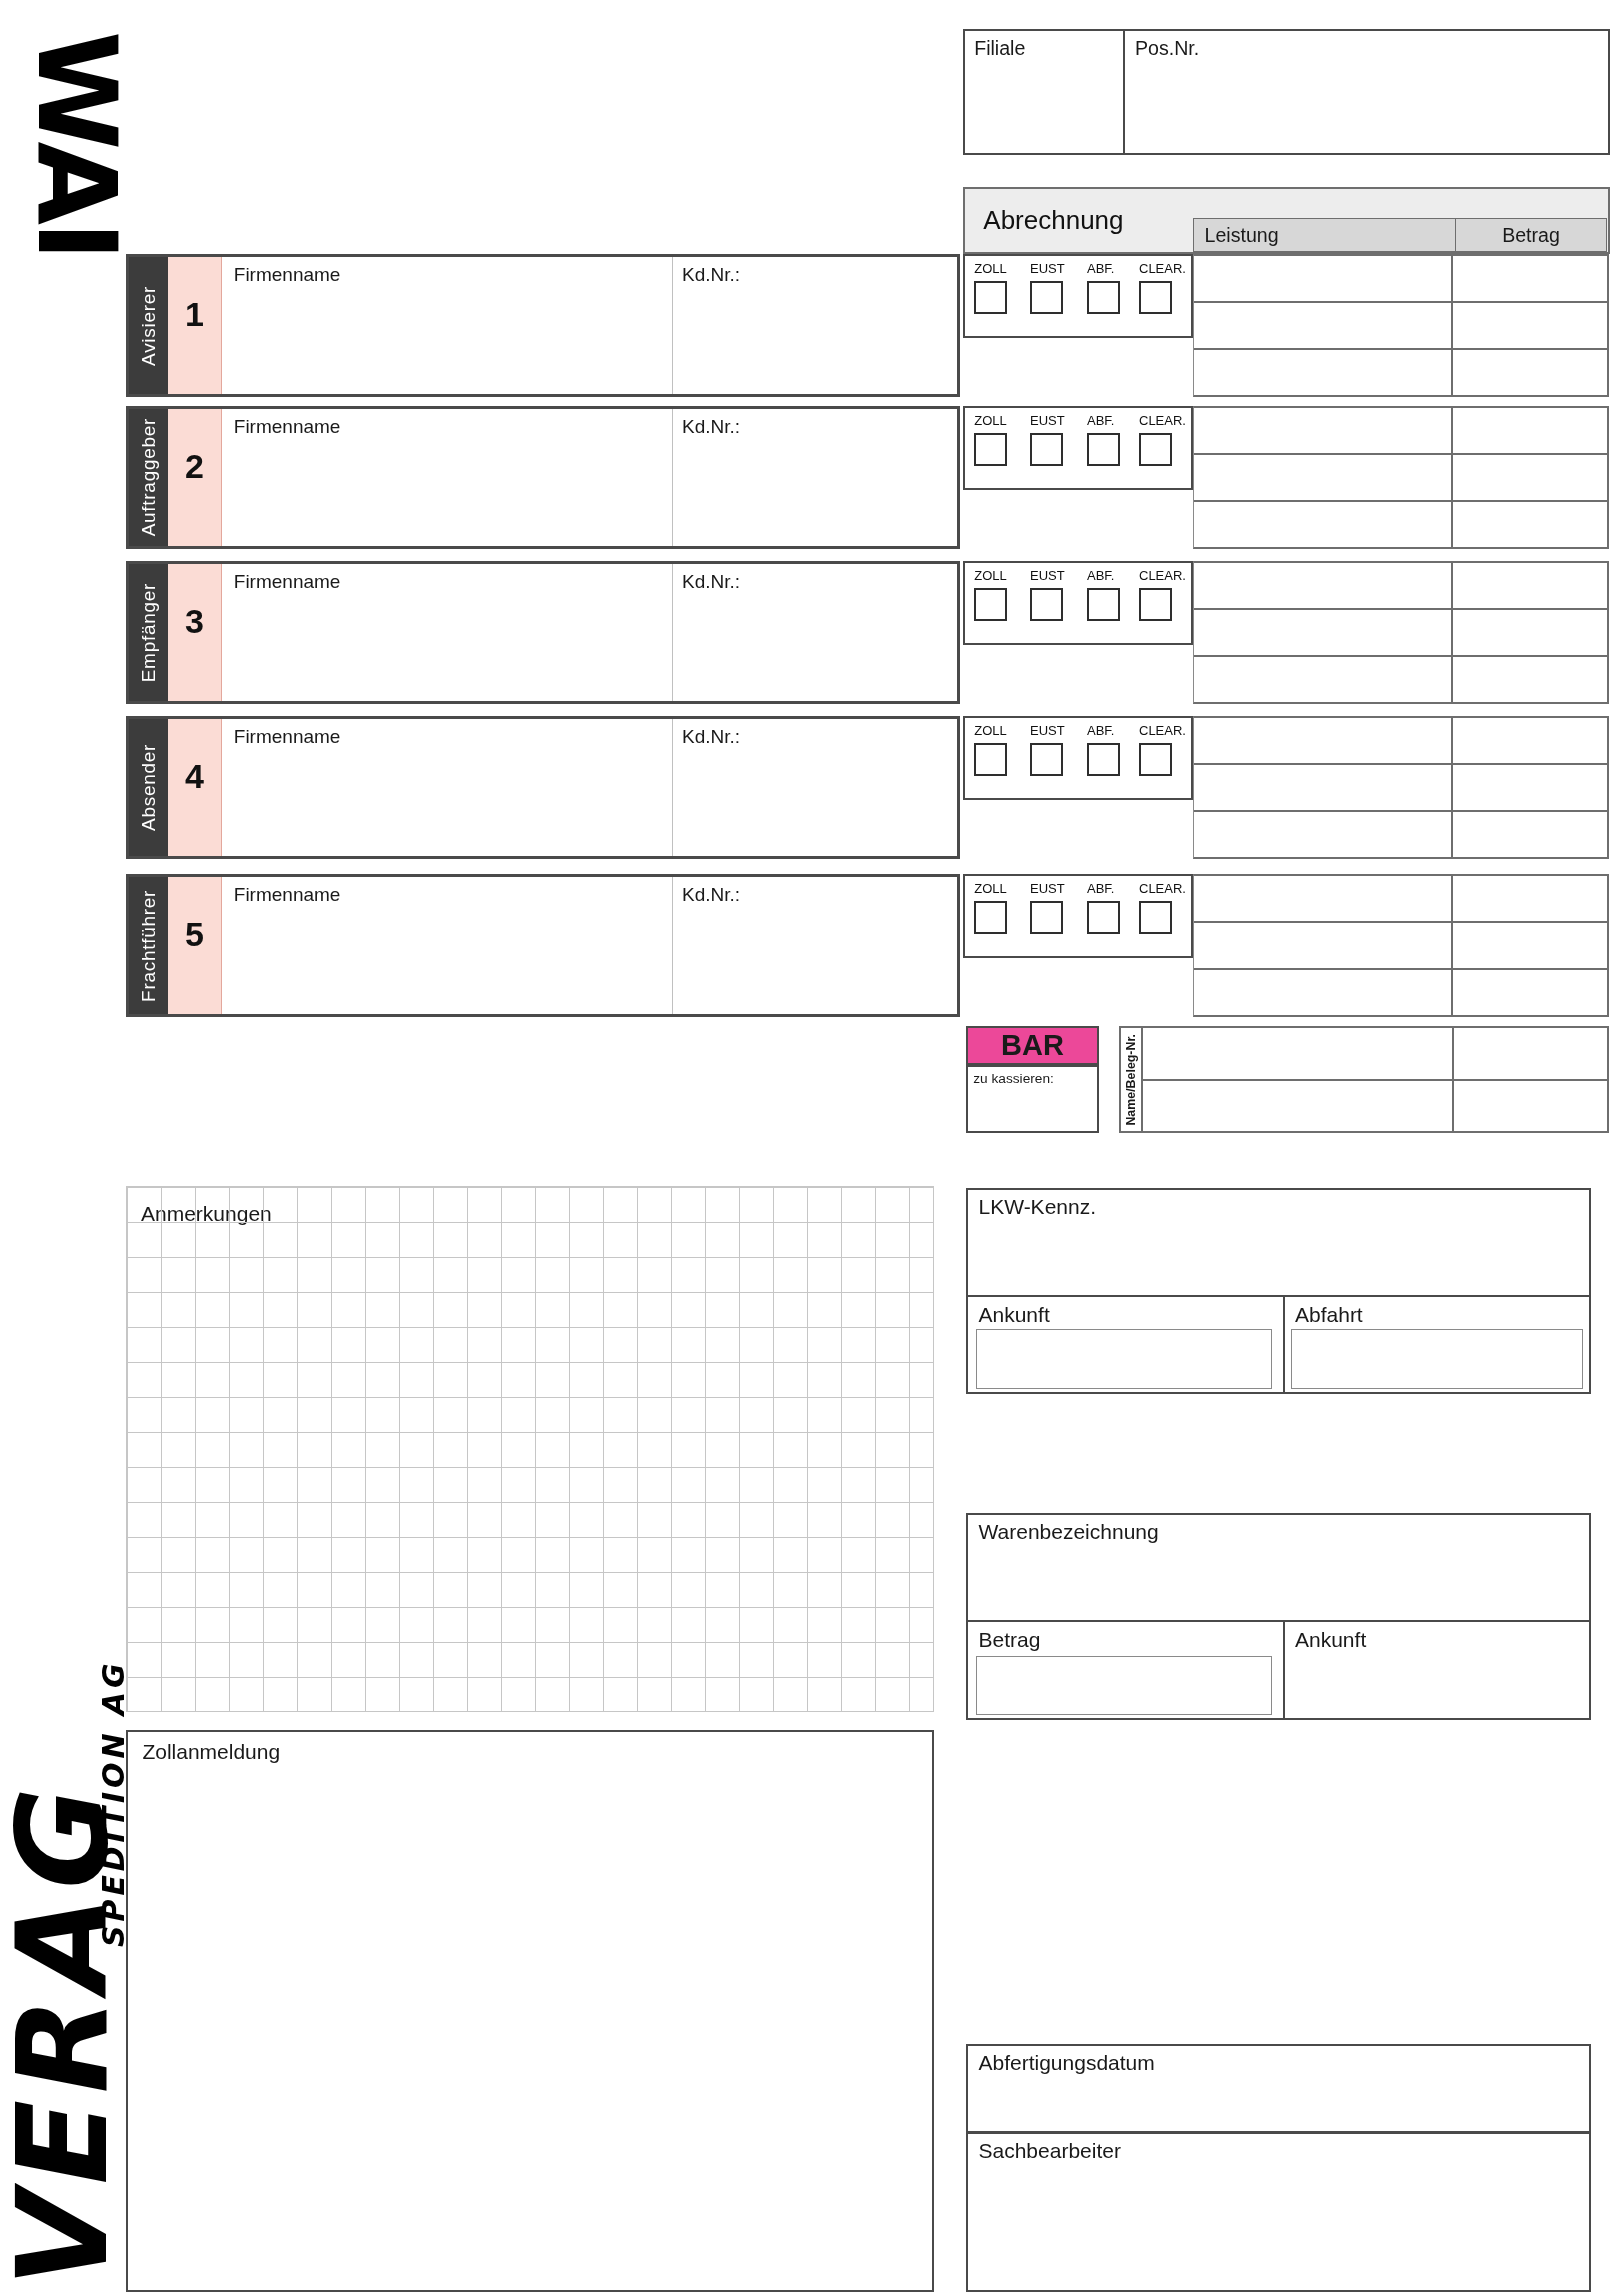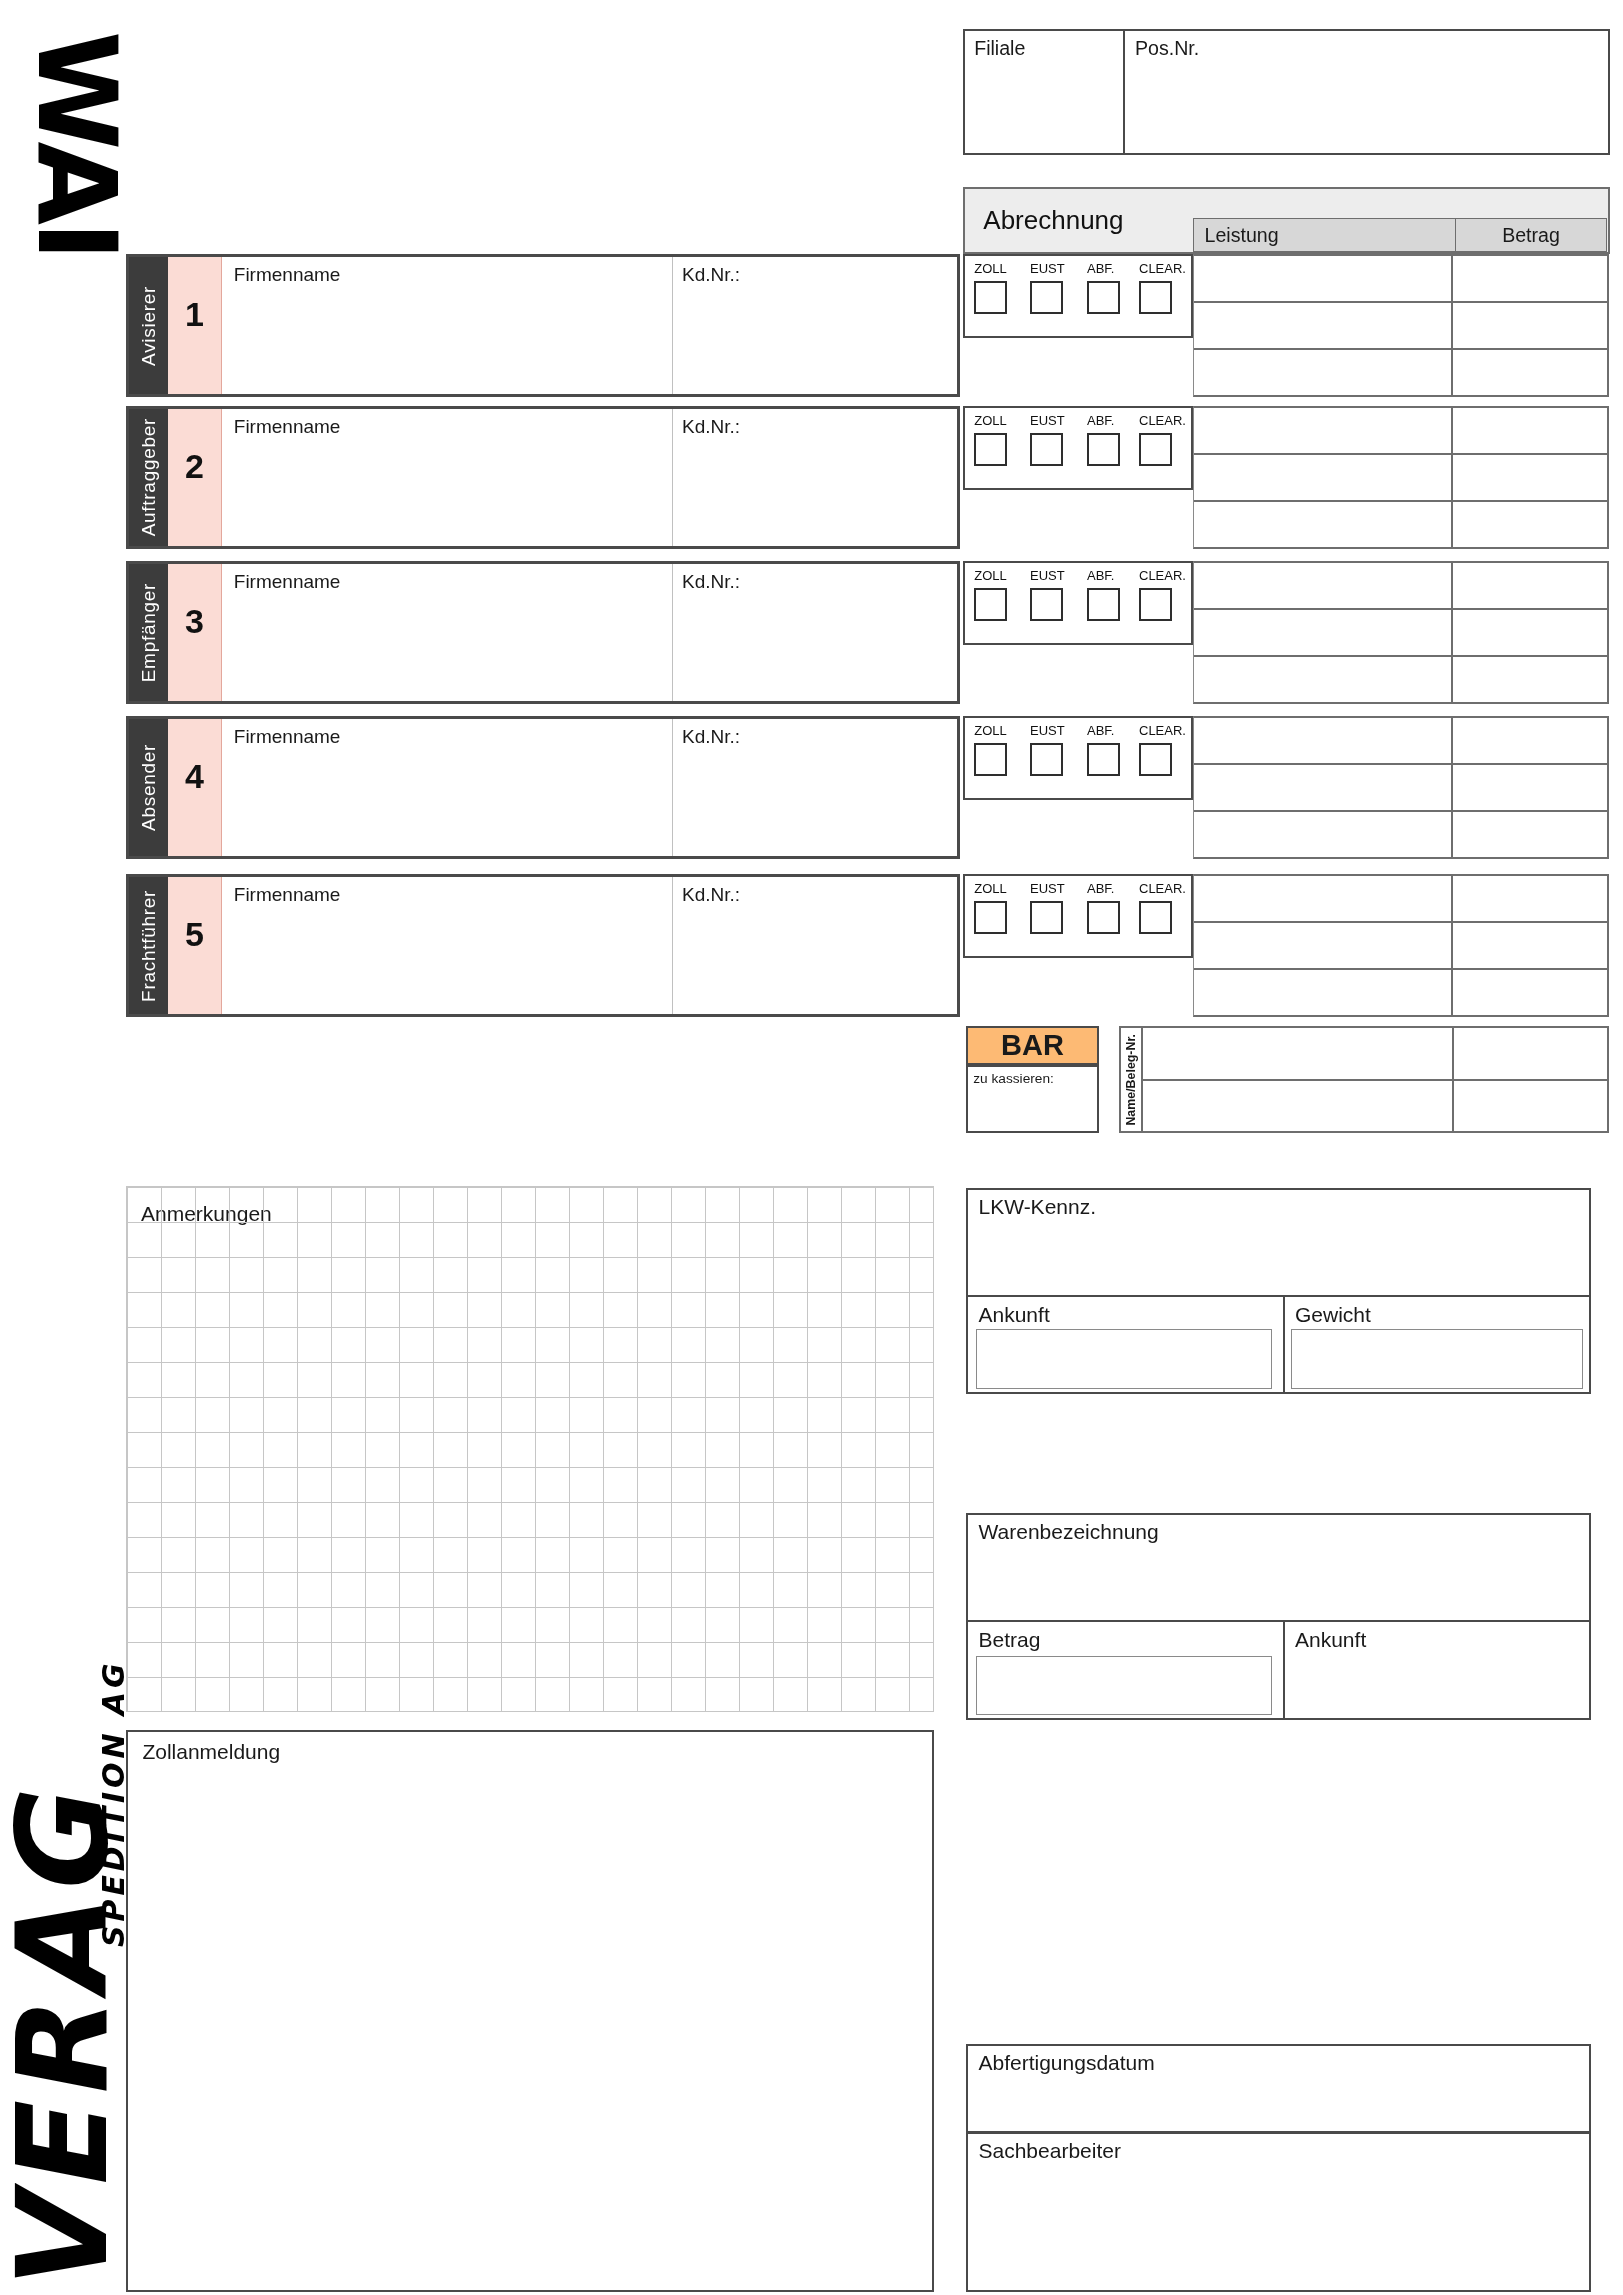--- a/index.html
+++ b/index.html
@@ -69,21 +69,21 @@
   .acct { position:absolute; left:1067px; top:0; width:416px; height:143px; box-sizing:border-box;
           border-top:2px solid var(--line,#6e6e6e); border-right:2px solid var(--line,#6e6e6e);
           border-bottom:2px solid var(--line,#6e6e6e); border-left:1.3px solid #8a8a8a;
           display:flex; flex-direction:column; background:#fff; }
   .acct-row { flex:1; display:flex; border-bottom:2px solid var(--line,#6e6e6e); box-sizing:border-box; }
   .acct-row:last-child { border-bottom:none; }
   .cell-l { width:259px; border-right:2px solid var(--line,#6e6e6e); box-sizing:border-box; }
   .cell-b { flex:1; }
 
   
-  .bar-box { left:966px; top:1026px; width:133px; height:39px; background:#fdba74; border:2.6px solid var(--border-dark,#4a4a4a); box-sizing:border-box; display:flex; align-items:center; justify-content:center; font-size:29px; font-weight:bold; }
+  .bar-box { left:966px; top:1026px; width:133px; height:39px; background:#ec4899; border:2.6px solid var(--border-dark,#4a4a4a); box-sizing:border-box; display:flex; align-items:center; justify-content:center; font-size:29px; font-weight:bold; }
   .kassieren-box { left:966px; top:1065px; width:133px; height:68px; background:#fff; border:2.6px solid var(--border-dark,#4a4a4a); box-sizing:border-box; }
   .kassieren-label { left:5.2px; top:3.9px; font-size:13.7px; }
   .beleg-col { left:1119px; top:1026px; width:23.6px; height:107px; border:2px solid var(--line,#6e6e6e); box-sizing:border-box; background:#fff; display:flex; align-items:center; justify-content:center; }
   .beleg-text { writing-mode:vertical-rl; transform:rotate(180deg); font-size:12.4px; font-weight:bold; white-space:nowrap; }
   .bar-rows { left:1141px; top:1026px; width:468px; height:107px; border:2px solid var(--line,#6e6e6e); box-sizing:border-box; display:flex; flex-direction:column; position:absolute; background:#fff; }
   .bar-row { flex:1; border-bottom:2px solid var(--line,#6e6e6e); box-sizing:border-box; display:flex; }
   .bar-row:last-child { border-bottom:none; }
   .bar-cell-l { width:311px; border-right:2px solid var(--line,#6e6e6e); box-sizing:border-box; }
   .bar-cell-b { flex:1; }
 
@@ -396,21 +396,21 @@
   </div>
 
   <span class="abs anm-label">Anmerkungen</span>
   <div class="abs anm-grid"></div>
 
   <div class="abs info-box lkw-box">
     <span class="box-label">LKW-Kennz.</span>
     <div class="hdiv"></div>
     <div class="vdiv2"></div>
     <span class="sub-label-l">Ankunft</span>
-    <span class="sub-label-r">Gewicht</span>
+    <span class="sub-label-r">Abfahrt</span>
     <div class="inset ank"></div>
     <div class="inset abf"></div>
   </div>
 
   <div class="abs info-box waren-box">
     <span class="box-label">Warenbezeichnung</span>
     <div class="hdiv"></div>
     <div class="vdiv2"></div>
     <span class="sub-label-l">Betrag</span>
     <span class="sub-label-r">Ankunft</span>

